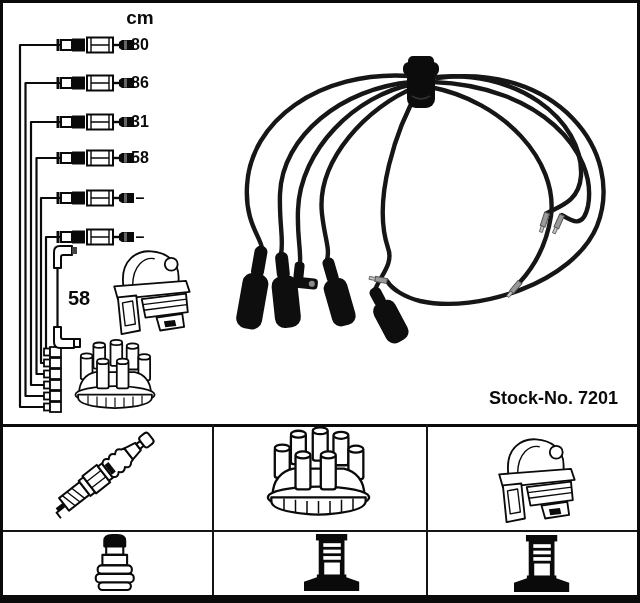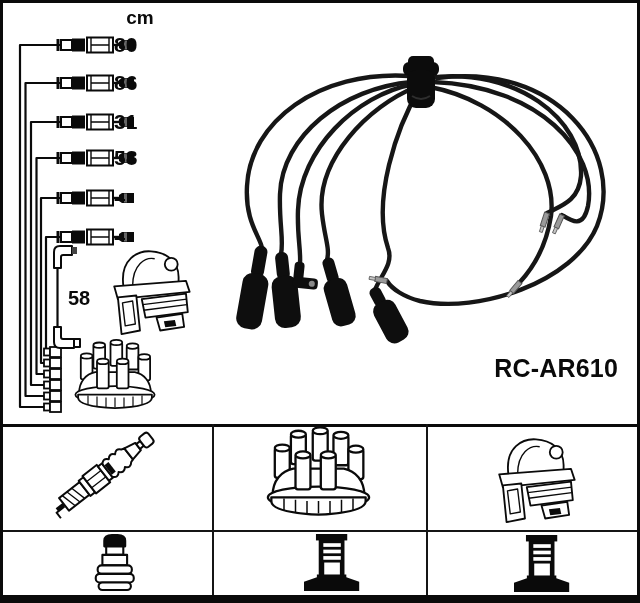--- a/index.html
+++ b/index.html
@@ -2,21 +2,21 @@
 <html><head>
 <meta charset="utf-8">
 <style>
   html,body{margin:0;padding:0;background:#fff;}
   .card{
     position:relative;width:640px;height:603px;background:#ffffff;
     font-family:"Liberation Sans", sans-serif;color:#0a0a0a;overflow:hidden;
   }
   .abs{position:absolute;}
   .lbl{position:absolute;font-weight:bold;color:#0a0a0a;}
-  .num{left:114px;width:52px;font-size:21px;line-height:22px;}
+  .num{left:114px;width:52px;text-align:center;font-size:16px;line-height:22px;}
   .unit{left:114px;top:7px;width:52px;text-align:center;font-size:19px;}
   .coil58{left:62px;top:287px;width:34px;text-align:center;font-size:20px;}
   .partno{right:22px;top:354px;font-size:25px;letter-spacing:0.2px;}
   .stockno{right:22px;top:388px;font-size:18px;}
   .bordr{background:#0a0a0a;}
   .gridline{background:#151515;}
 </style>
 </head>
 <body>
 
@@ -219,21 +219,21 @@
 
   <div class="lbl unit">cm</div>
   <div class="lbl num" style="top:34px">80</div>
   <div class="lbl num" style="top:72px">86</div>
   <div class="lbl num" style="top:111px">31</div>
   <div class="lbl num" style="top:147px">58</div>
   <div class="lbl num" style="top:187px">–</div>
   <div class="lbl num" style="top:226px">–</div>
   <div class="lbl coil58">58</div>
 
-  <div class="lbl partno">RC-AR610</div>
+  <div class="lbl stockno">Stock-No. 7201</div>
 
   <div class="abs bordr" style="left:0;top:424px;width:640px;height:3px"></div>
   <div class="abs gridline" style="left:212px;top:424px;width:2px;height:171px"></div>
   <div class="abs gridline" style="left:426px;top:424px;width:2px;height:171px"></div>
   <div class="abs gridline" style="left:0;top:530px;width:640px;height:2px"></div>
 
   <svg class="abs" style="left:3px;top:427px" width="209" height="103">
     <g transform="translate(50,86) rotate(-38)">
       <use href="#def-plug"></use>
     </g>

